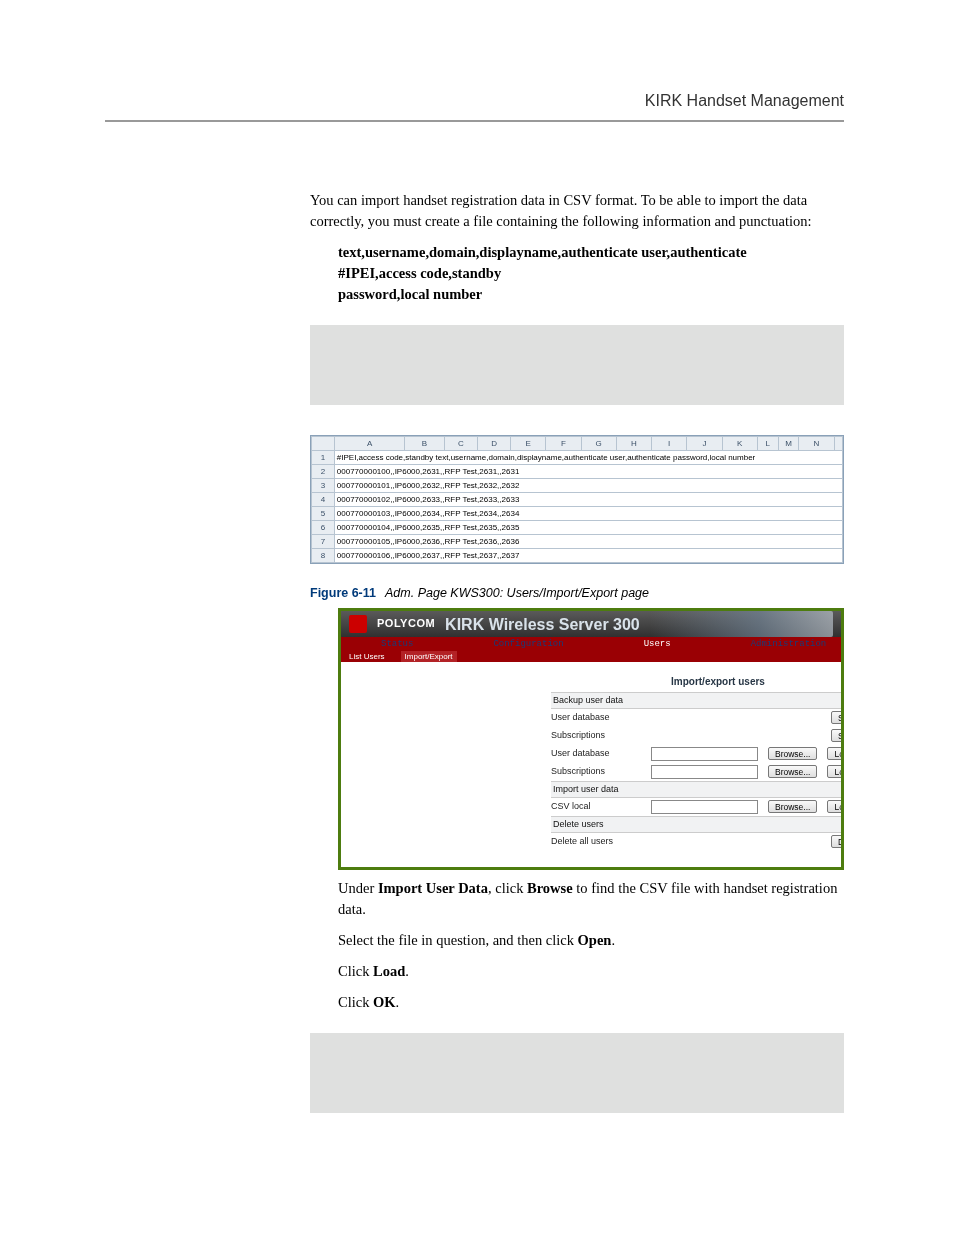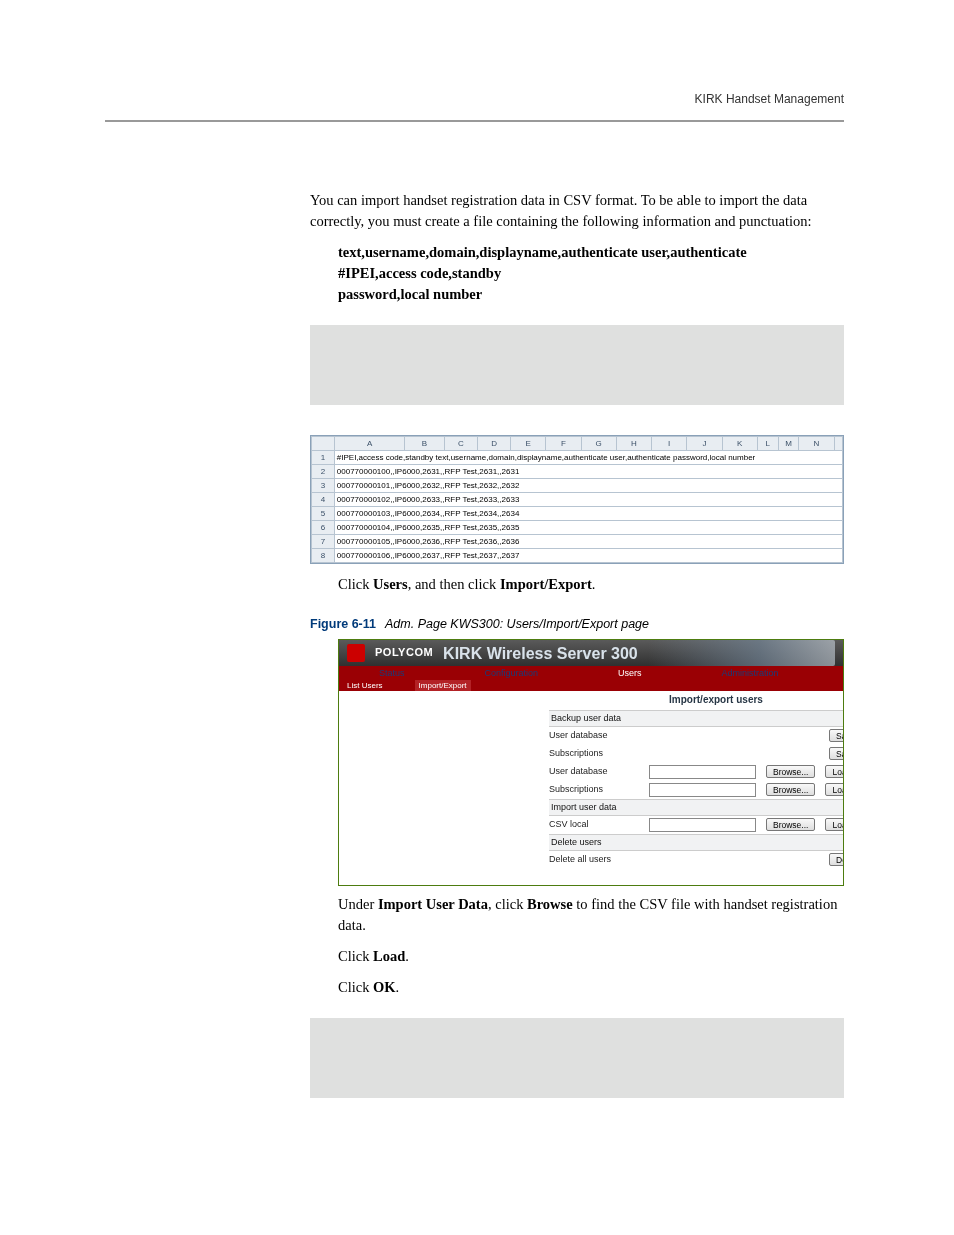--- a/index.html
+++ b/index.html
@@ -14,21 +14,21 @@
     height: 1235px;
     position: relative;
     box-sizing: border-box;
     padding: 88px 100px 60px 105px;
   }
   .header {
     position: absolute;
     top: 92px;
     right: 110px;
     font-family: Arial, Helvetica, sans-serif;
-    font-size: 12px;
+    font-size: 16px;
     color: #333;
   }
   .header-rule {
     position: absolute;
     top: 112px;
     left: 105px;
     right: 110px;
     border: 0;
     border-top: 2px solid #999;
   }
@@ -92,48 +92,48 @@
   .col-A{width:68px}.col-B{width:38px}.col-C{width:32px}.col-D{width:32px}
   .col-E{width:34px}.col-F{width:34px}.col-G{width:34px}.col-H{width:34px}
   .col-I{width:34px}.col-J{width:34px}.col-K{width:34px}.col-L{width:20px}
   .col-M{width:20px}.col-N{width:34px}.col-last{width:8px}
 
   .after-sheet { margin-top: 10px; margin-bottom: 16px; }
 
   
   .admin {
     font-family: Arial, Helvetica, sans-serif;
-    border: 1px solid #4d7c0f;
+    border: 3px solid #4d7c0f;
     background: #84cc16;
     overflow: hidden;
   }
   .admin-top {
     height: 26px;
     display: flex; align-items: center;
     background: linear-gradient(#5a5a5a,#303030);
     padding: 0 8px;
     gap: 10px;
   }
   .logo-box { width:18px; height:18px; background:#c00; border-radius:2px; }
   .brand { font-size: 11px; font-weight: bold; color:#fff; letter-spacing:0.5px; }
   .prod  { font-size: 16px; font-weight: bold; color:#d9e2ea; }
   .banner-right { flex:1; height:26px; background: linear-gradient(90deg, rgba(0,0,0,0) 0%, rgba(120,140,160,0.6) 60%, rgba(200,210,220,0.6) 100%); border-radius: 2px; }
 
   .admin-menu {
     display:flex; background:#9a0004; font-size:9px; height:14px;
   }
-  .admin-menu .mi { padding:1px 40px; color:#1a3a78; cursor:pointer; }
+  .admin-menu .mi { padding:1px 40px; color:#1a3a78; cursor:pointer;font-family:Liberation Mono, monospace; }
   .admin-menu .mi.active { color:#fff; }
   .admin-submenu {
-    display:flex; background:#9a0004; font-size:8px; height:11px; gap:28px; padding-left:4px;
+    display:flex; background:#9a0004; font-size:8px; height:11px; gap:12px; padding-left:4px;
   }
   .admin-submenu .smi { color:#fff; padding:0 4px; cursor:pointer; }
   .admin-submenu .smi.active { background:#b32226; }
 
-  .admin-body { background:#fff; padding: 2px 0 16px 210px; }
+  .admin-body { background:#fff; padding: 13px 0 16px 210px; }
   .admin-title { text-align:left; font-size:10px; font-weight:bold; color:#273645; margin: 0 0 2px 120px; }
   .sec-hdr { font-size:9px; color:#111; background:#f1f2f3; border-top:1px solid #ccc; border-bottom:1px solid #ccc; padding:1px 2px; width: 330px; margin-top:0;}
   .row { display:flex; align-items:center; gap:10px; font-size:9px; height:18px; width:330px; }
   .row .lbl { width: 90px; color:#222; }
   .row .field { width: 105px; height: 12px; background:#fff; border:1px solid #888; }
   .row .spacer { width: 105px; }
   .btn {
     font-size:8.5px; padding: 0 6px; height: 13px; line-height:12px;
     background: linear-gradient(#f9f9f9,#dedede);
     border:1px solid #777; border-radius:2px; cursor:pointer;
@@ -230,23 +230,20 @@
               <td colspan="15">000770000105,,IP6000,2636,,RFP Test,2636,,2636</td>
             </tr>
         <tr>
               <td class="rowhdr">8</td>
               <td colspan="15">000770000106,,IP6000,2637,,RFP Test,2637,,2637</td>
             </tr>
       </tbody>
         </table>
     </div>
 
-    <p class="para after-sheet" style="margin-left:28px;">
-      <span>Click </span><b>Users</b><span>, and then click </span><b>Import/Export</b><span>.</span>
-    </p>
 
     <p class="fig-caption">
       <b>Figure 6-11</b>
       <span>Adm. Page KWS300: Users/Import/Export page</span>
     </p>
 
     <div class="admin" style="margin-left:28px;">
       <div class="admin-top">
         <div class="logo-box"></div>
         <span class="brand">POLYCOM</span>
@@ -312,20 +309,23 @@
           <button class="btn">Delete</button>
         </div>
       </div>
     </div>
 
     <div class="after-admin" style="margin-left:28px; ">
       <p class="para">
         <span>Under </span><b>Import User Data</b><span>, click </span><b>Browse</b><span> to find the CSV file with handset registration data.</span>
       </p>
       <p class="para">
+        <span>Select the file in question, and then click </span><b>Open</b><span>.</span>
+      </p>
+      <p class="para">
         <span>Click </span><b>Load</b><span>.</span>
       </p>
       <p class="para">
         <span>Click </span><b>OK</b><span>.</span>
       </p>
     </div>
 
     <div class="spacer-box"></div>
 
   </div>

